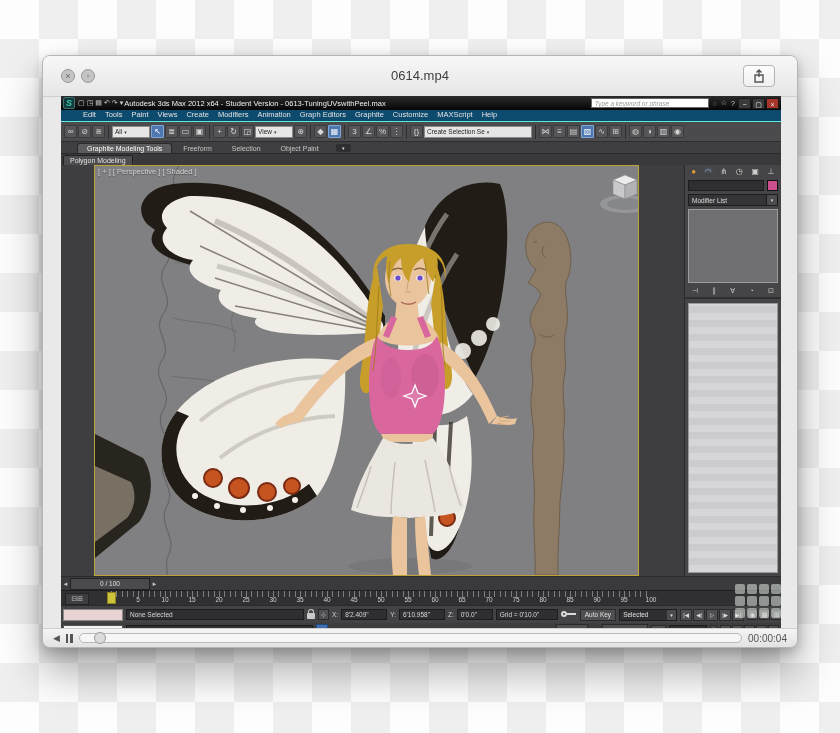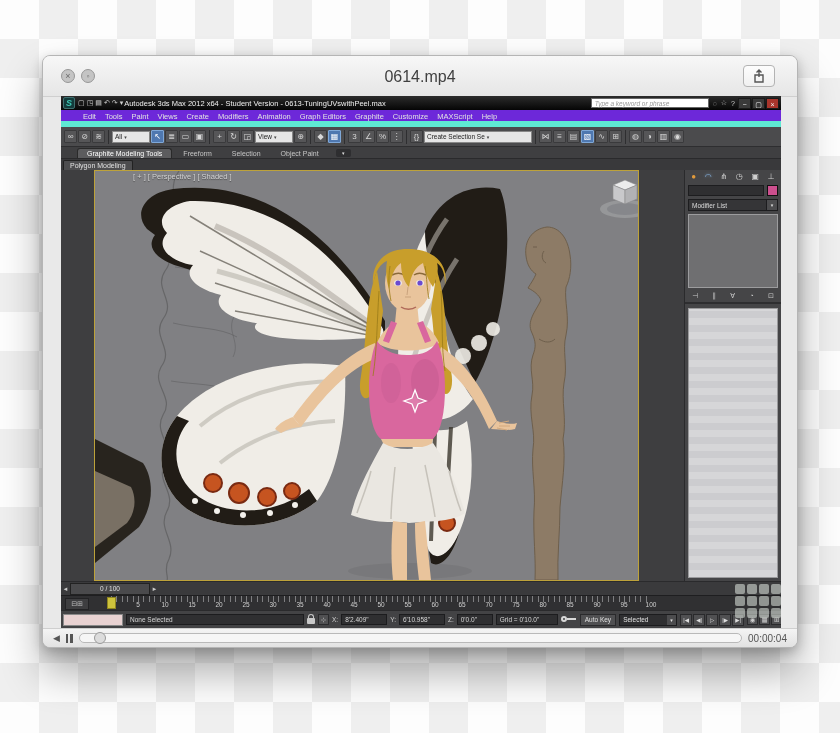--- a/index.html
+++ b/index.html
@@ -11,39 +11,39 @@
       linear-gradient(45deg,#efefef 25%,transparent 25%,transparent 75%,#efefef 75%);
     background-size:78px 78px;background-position:0 0,39px 39px;}
   
   .qt-window{position:absolute;left:42px;top:55px;width:756px;height:593px;background:#e9e9e9;
     border:1px solid #b5b5b5;border-radius:8px;box-shadow:0 24px 42px rgba(0,0,0,.32),0 4px 12px rgba(0,0,0,.22);box-sizing:border-box;}
   .qt-titlebar{position:absolute;left:0;top:0;right:0;height:40px;border-radius:7px 7px 0 0;
     background:linear-gradient(#f7f7f7,#e6e6e6);border-bottom:1px solid #cfcfcf;}
   .tb-circle{position:absolute;top:13px;width:14px;height:14px;border-radius:50%;background:#c4c4c4;
     border:1px solid #979797;color:#6b6b6b;font-size:9px;line-height:13px;text-align:center;cursor:default;box-sizing:border-box;}
   .tb-close{left:18px;} .tb-fs{left:38px;}
-  .qt-title{position:absolute;left:0;right:0;top:12px;text-align:center;font-size:16px;color:#3f3f3f;}
+  .qt-title{position:absolute;left:0;right:0;top:12px;text-align:center;font-size:13px;color:#3f3f3f;}
   .open-btn{position:absolute;right:62px;top:9px;height:22px;padding:0 9px;font-size:11.5px;color:#333;
     background:linear-gradient(#fdfdfd,#f0f0f0);border:1px solid #b3b3b3;border-radius:4px;white-space:nowrap;
     font-family:inherit;}
   .share-btn{position:absolute;right:22px;top:9px;width:32px;height:22px;background:linear-gradient(#fdfdfd,#f0f0f0);
     border:1px solid #b3b3b3;border-radius:4px;padding:0;display:flex;align-items:center;justify-content:center;}
   
   .video{position:absolute;left:18px;top:40px;width:720px;height:535px;background:#3a3a3c;overflow:hidden;font-size:8px;}
   .m-titlebar{height:14px;background:linear-gradient(#2c2c2c,#050505);display:flex;align-items:center;color:#e6e6e6;position:relative;}
   .m-logo{width:12px;height:12px;margin:0 2px;background:#123b3b;border:1px solid #3f6f6f;border-radius:2px;
     color:#3ec7b4;font-weight:bold;font-style:italic;font-size:9px;line-height:11px;text-align:center;box-sizing:border-box;}
   .qa-icon{color:#cfcfcf;font-size:7px;margin:0 1px;}
   .m-title{flex:1;text-align:left;font-size:7.5px;color:#efefef;white-space:nowrap;overflow:hidden;}
   .m-search{width:118px;height:10px;background:#fff;border:1px solid #666;font-size:6.5px;font-style:italic;color:#999;
     display:flex;align-items:center;padding:0 3px;box-sizing:border-box;margin:0 2px;}
   .ti-icon{color:#cfcfcf;font-size:7px;margin:0 2px;}
   .win-btn{width:13px;height:11px;font-size:7px;line-height:11px;text-align:center;color:#eee;background:#3a3a3a;
     border:1px solid #1a1a1a;margin-left:1px;box-sizing:border-box;}
-  .m-menubar{height:11px;background:#6d28d9;border-bottom:6px solid #5eead4;display:flex;align-items:flex-end;
+  .m-menubar{height:11px;background:#0c4a6e;border-bottom:1px solid #5eead4;display:flex;align-items:flex-start;
     gap:9px;padding-left:22px;color:#e2e2e2;font-size:7.5px;}
   .m-toolbar{height:19px;background:#4b4b4d;border-bottom:1px solid #2e2e30;display:flex;align-items:center;
     gap:1px;padding:0 3px;overflow:hidden;}
   .tb-icon{width:13px;height:13px;border:1px solid #3a3a3c;background:#565658;color:#d8d8d8;font-size:8px;
     line-height:12px;text-align:center;box-sizing:border-box;border-radius:1px;flex:none;}
   .tb-icon.active{background:#4f78b0;border-color:#7fa8d8;color:#fff;}
   .tb-sep{width:1px;height:14px;background:#2e2e30;margin:0 2px;flex:none;}
   .tb-dd{height:12px;background:#e6e6e6;border:1px solid #888;color:#222;font-size:6.5px;display:flex;
     align-items:center;padding:0 2px;gap:2px;box-sizing:border-box;flex:none;}
   .tb-dd .arr{font-size:5px;color:#444;}
@@ -53,21 +53,21 @@
   .rib-ovf{width:15px;height:8px;background:#2e2e30;border-radius:2px;color:#ddd;font-size:5px;line-height:8px;text-align:center;margin:0 0 1px 6px;}
   .m-poly{height:11px;background:#39393b;display:flex;align-items:flex-end;}
   .poly-tab{font-size:7px;color:#e0e0e0;background:#4d4d4f;border:1px solid #222;border-bottom:none;
     border-radius:2px 2px 0 0;padding:1px 6px;margin-left:2px;}
   
   .m-main{height:411px;display:flex;}
   .strip-l{width:33px;background:#3e3e40;flex:none;}
   .strip-r{width:45px;background:#3e3e40;flex:none;}
   .vp{width:545px;height:411px;flex:none;border:1px solid #bda23a;box-sizing:border-box;position:relative;background:#808083;}
   .vp svg{display:block;width:100%;height:100%;}
-  .vp-label{position:absolute;left:3px;top:1px;font-size:7.5px;color:#d2d2d2;text-shadow:0 1px 1px rgba(0,0,0,.4);margin-left:35px;}
+  .vp-label{position:absolute;left:3px;top:1px;font-size:7.5px;color:#d2d2d2;text-shadow:0 1px 1px rgba(0,0,0,.4);}
   
   .cmd{width:97px;background:#454547;flex:none;display:flex;flex-direction:column;border-left:1px solid #2a2a2c;box-sizing:border-box;}
   .p-tabs{height:14px;display:flex;align-items:center;justify-content:space-around;padding:0 2px;}
   .p-tab{font-size:8px;line-height:12px;}
   .p-name-row{display:flex;align-items:center;gap:3px;padding:1px 3px;}
   .p-name{flex:1;height:9px;background:#2f2f31;border:1px solid #1d1d1f;}
   .p-swatch{width:9px;height:9px;border:1px solid #111;}
   .p-modlist{height:12px;margin:2px 3px;background:#353537;border:1px solid #1d1d1f;color:#ddd;font-size:6.5px;
     display:flex;align-items:center;justify-content:space-between;padding-left:3px;box-sizing:border-box;}
   .p-modarr{width:10px;height:10px;background:#4c4c4e;border-left:1px solid #1d1d1f;color:#ddd;font-size:5px;

